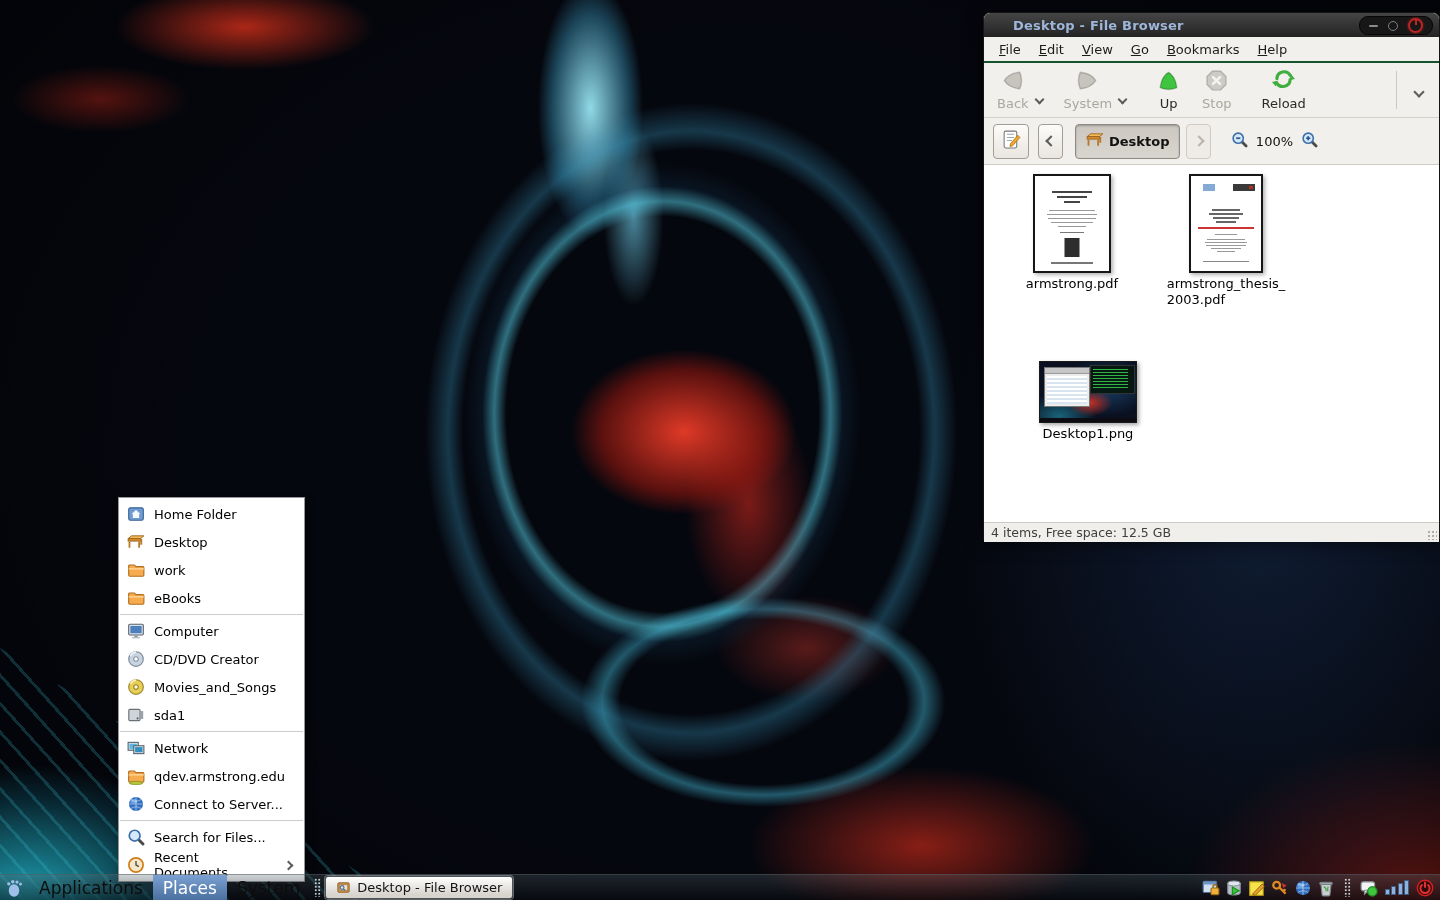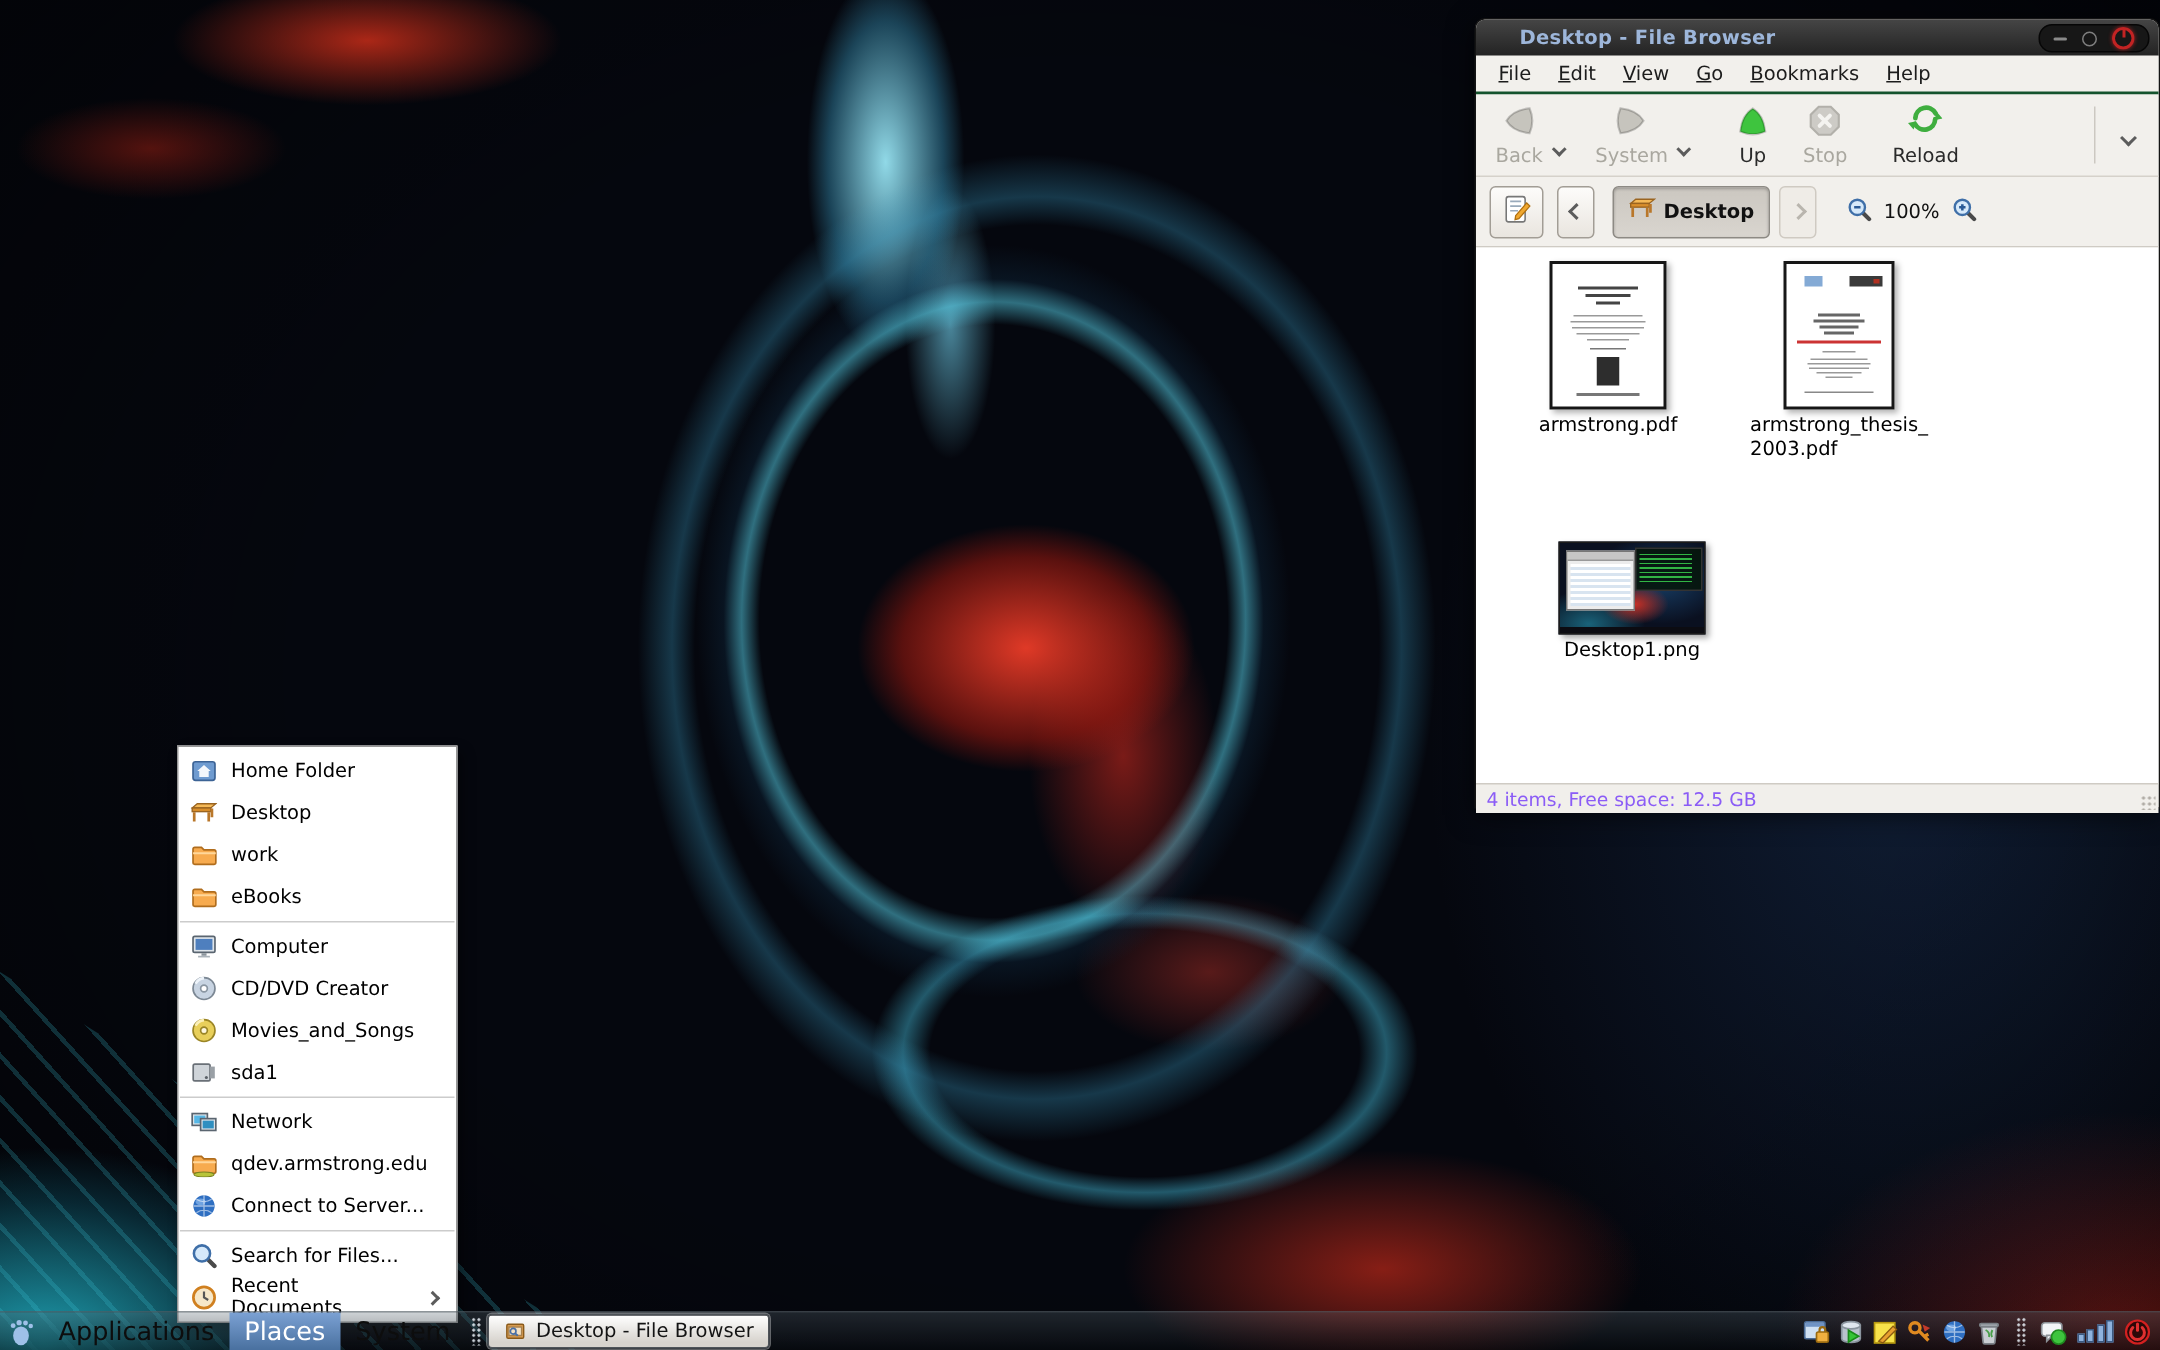--- a/index.html
+++ b/index.html
@@ -86,21 +86,21 @@
   .mini-win{position:absolute;left:4px;top:5px;width:44px;height:38px;background:#ececec;border:1px solid #777;}
   .mini-win::before{content:"";position:absolute;left:0;top:0;right:0;height:5px;background:#c6c6c6;border-bottom:1px solid #999;}
   .mini-win::after{content:"";position:absolute;left:2px;top:8px;right:2px;bottom:2px;
     background:repeating-linear-gradient(#fff 0 2px, #d8e4f0 2px 4px);}
   .mini-term{position:absolute;left:50px;top:3px;width:43px;height:27px;background:rgba(6,22,10,.88);border:1px solid #333;}
   .mini-term::after{content:"";position:absolute;left:2px;top:3px;right:6px;bottom:3px;
     background:repeating-linear-gradient(rgba(60,220,80,.8) 0 1px, transparent 1px 3px);}
   .mini-bar{position:absolute;left:0;right:0;bottom:0;height:4px;background:#0c0c12;}
 
   .statusbar{height:19px;background:#f1efeb;border-top:1px solid #cfcbc4;display:flex;align-items:center;
-    font-size:12.5px;color:#8b5cf6;padding:0 7px;position:relative;}
+    font-size:12.5px;color:#404040;padding:0 7px;position:relative;}
   .grip{position:absolute;right:2px;bottom:2px;width:10px;height:10px;
     background-image:radial-gradient(#b0aca5 35%, transparent 40%);background-size:4px 4px;}
 
   
   .pmenu{position:absolute;left:118px;top:497px;width:185px;background:#fff;border:1px solid #979797;
     box-shadow:3px 4px 8px rgba(0,0,0,.45);padding:2px 0;}
   .pm-item{height:28px;display:flex;align-items:center;gap:9px;padding:0 8px;font-size:13px;color:#000;}
   .pm-item svg{width:18px;height:18px;flex:none;}
   .pm-sep{height:1px;background:#ccc;margin:2px 1px;}
   .subarrow{margin-left:auto;margin-right:4px;}

